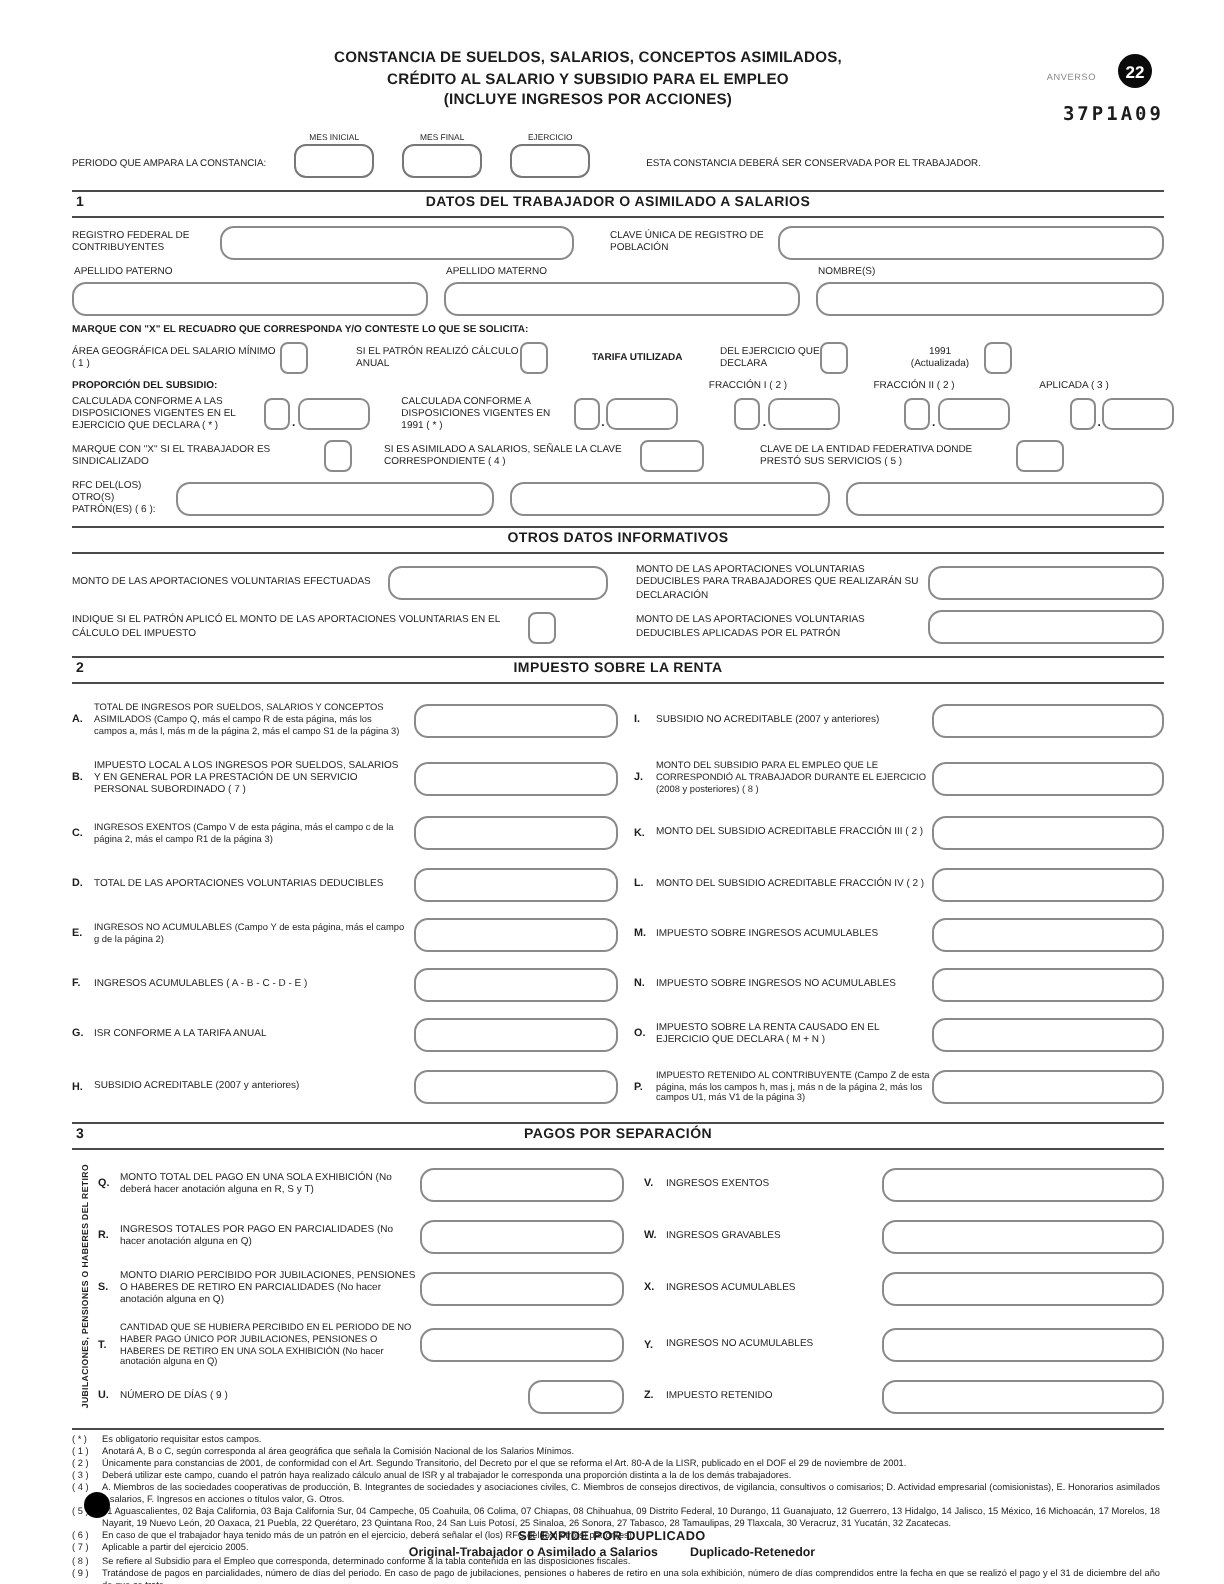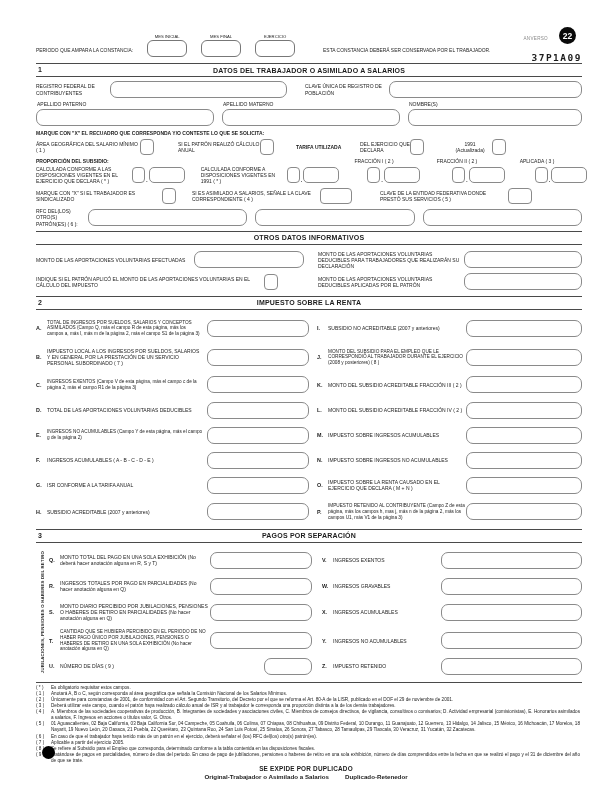--- a/index.html
+++ b/index.html
@@ -71,20 +71,23 @@
     font-weight:bold;text-align:center;line-height:1.25;letter-spacing:.2px;}
   .s3rows{flex:1;}
 </style>
 </head>
 <body>
 
 <div class="page">
   <div class="inner">
 
     <div class="titleblock">
+      <div>CONSTANCIA DE SUELDOS, SALARIOS, CONCEPTOS ASIMILADOS,</div>
+      <div>CRÉDITO AL SALARIO Y SUBSIDIO PARA EL EMPLEO</div>
+      <div>(INCLUYE INGRESOS POR ACCIONES)</div>
     </div>
     <div class="anverso">ANVERSO</div>
     <div class="badge">22</div>
     <div class="formcode">37P1A09</div>
 
     <div class="periodrow">
       <div class="periodlabel">PERIODO QUE AMPARA LA CONSTANCIA:</div>
       <div class="pbox">
         <div class="cap">MES INICIAL</div>
         <div class="bx"></div>

